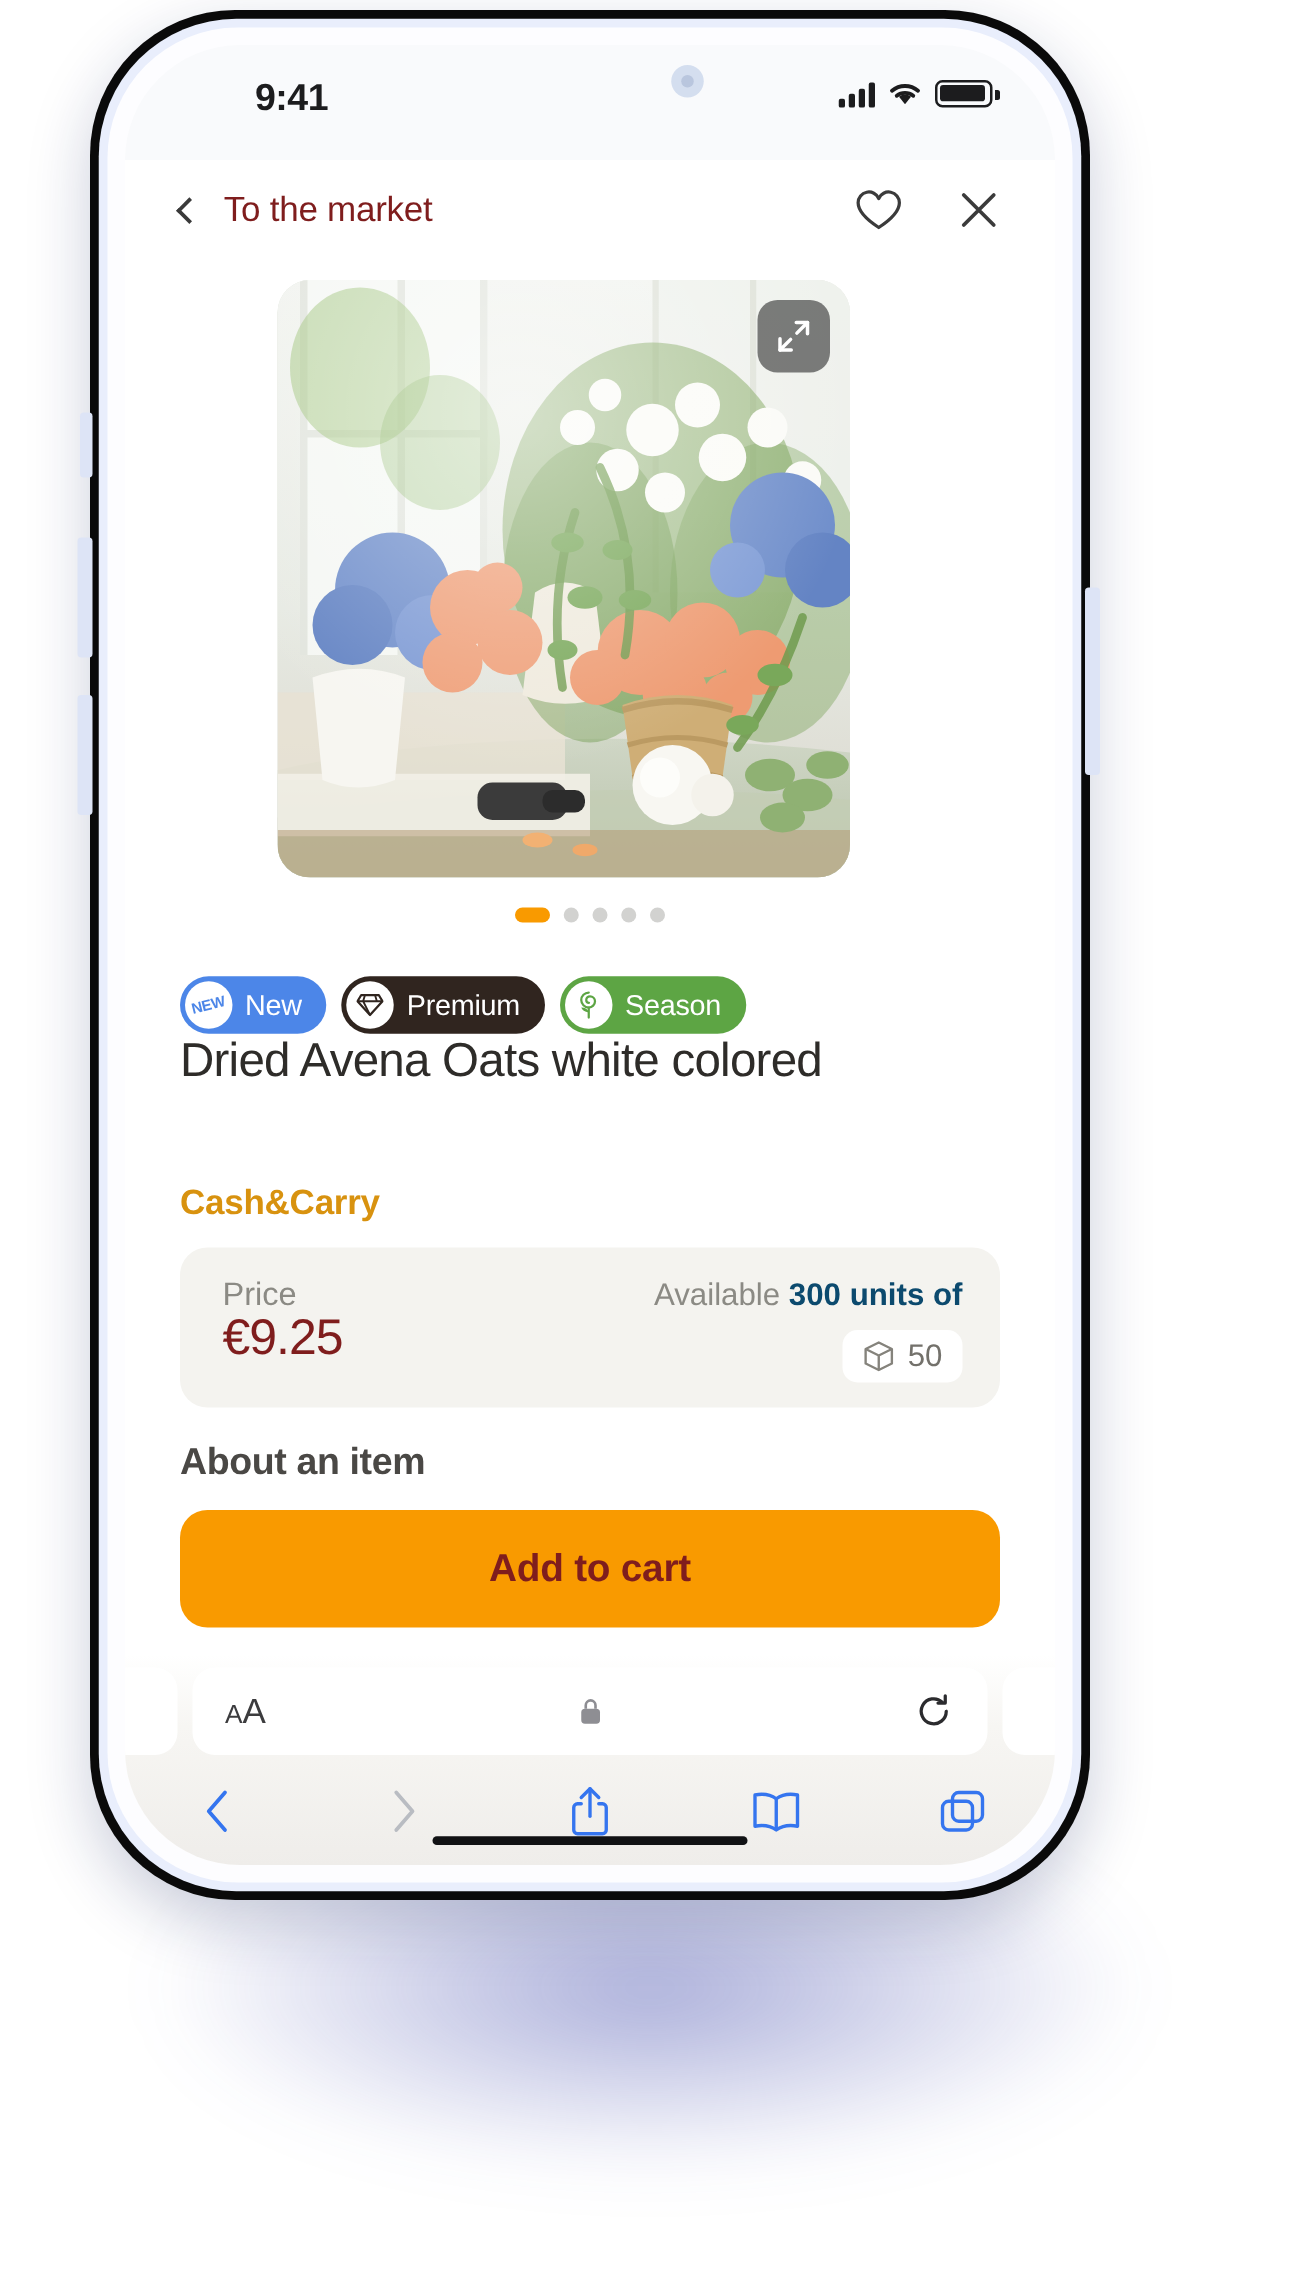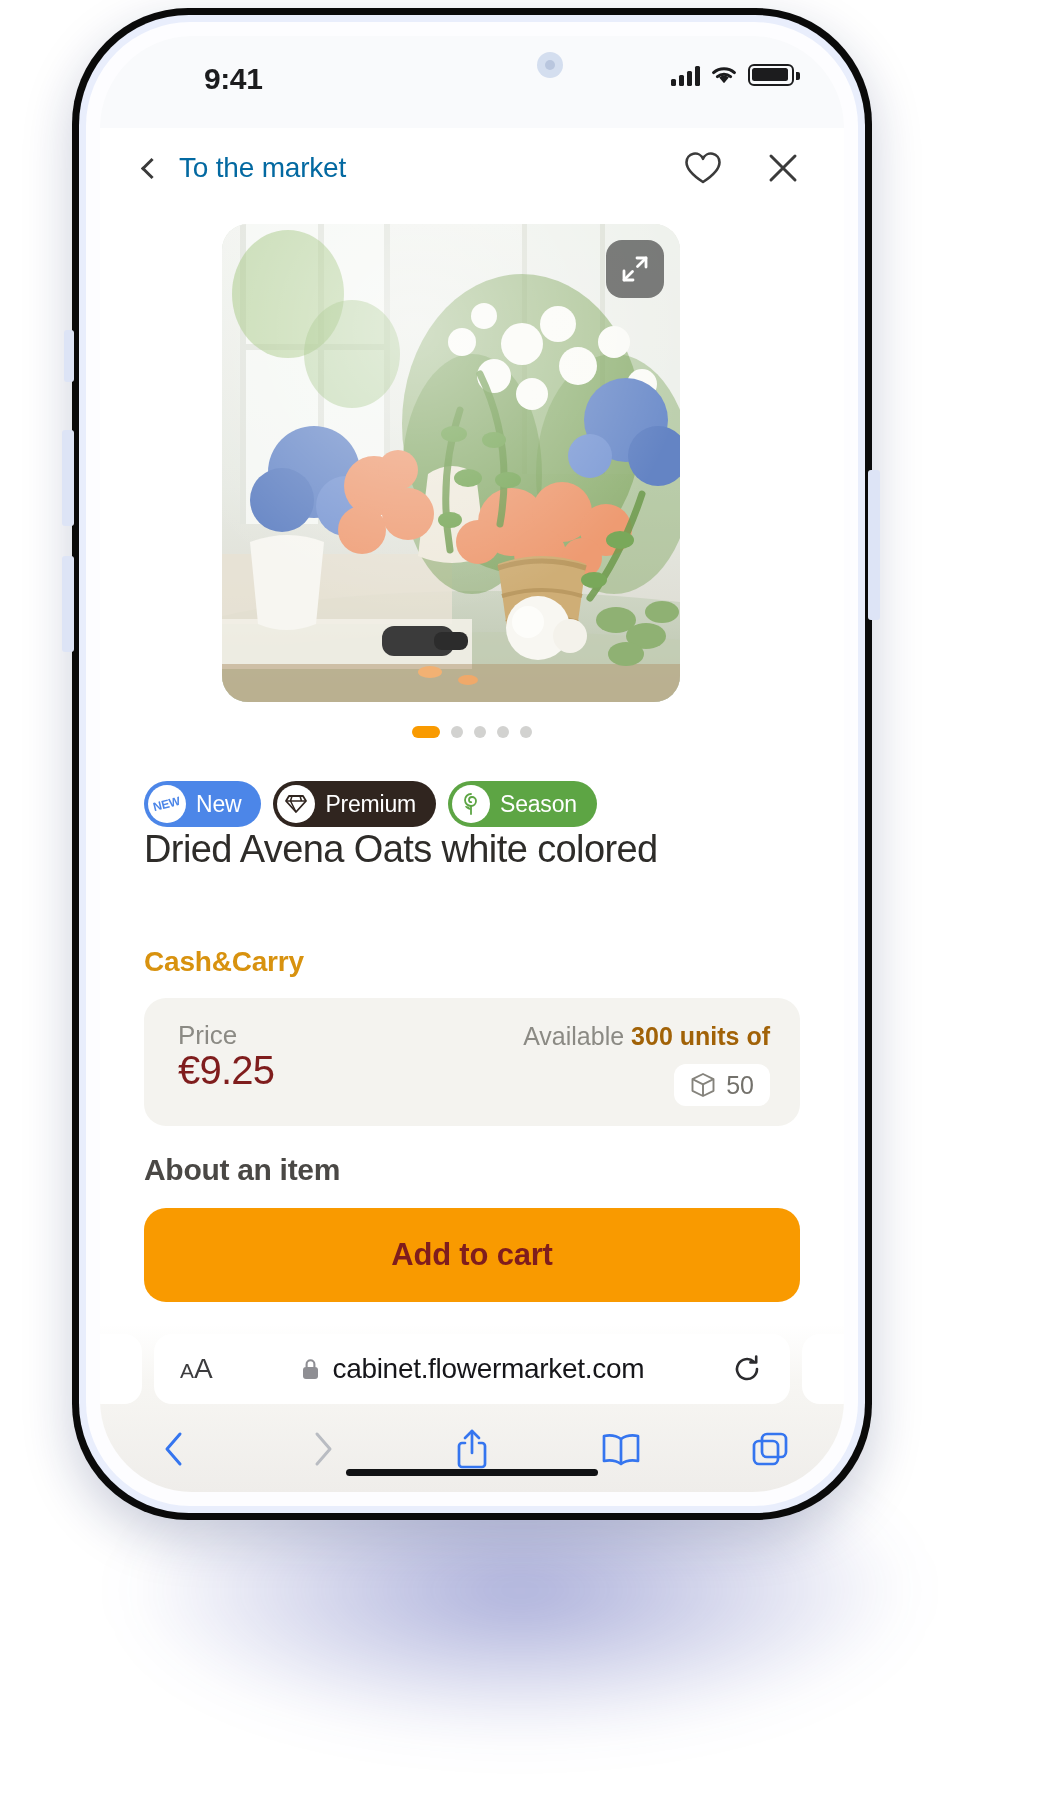--- a/index.html
+++ b/index.html
@@ -123,21 +123,21 @@
     display: flex; align-items: center; gap: 20px;
     margin-left: 44px; cursor: pointer;
   }
   .chev-left {
     width: 15px; height: 15px;
     border-left: 3.4px solid #3a3a3a;
     border-bottom: 3.4px solid #3a3a3a;
     transform: rotate(45deg);
   }
   .appbar-title {
-    font-size: 28px; color: #0369a1; letter-spacing: -0.2px;
+    font-size: 28px; color: #7f1d1d; letter-spacing: -0.2px;
   }
   .appbar-actions {
     margin-left: auto; margin-right: 44px;
     display: flex; align-items: center; gap: 44px;
   }
   .icon-btn { cursor: pointer; display: flex; }
 
   
   .hero {
     position: absolute; left: 122px; top: 188px;
@@ -206,21 +206,21 @@
     font-size: 26px; color: #8b8a84;
   }
   .price-value {
     position: absolute; left: 34px; top: 50px;
     font-size: 40px; color: #7f1d1d; letter-spacing: -0.8px;
   }
   .avail {
     position: absolute; right: 30px; top: 24px;
     font-size: 25px; color: #8b8a84; white-space: nowrap;
   }
-  .avail b { color: #a16207; font-weight: 700; text-align: right; }
+  .avail b { color: #0c4a6e; font-weight: 700; text-align: right; }
   .pack {
     position: absolute; right: 30px; top: 66px;
     height: 42px; min-width: 92px; padding: 0 16px;
     background: #ffffff; border-radius: 12px;
     display: flex; align-items: center; justify-content: center; gap: 10px;
   }
   .pack span { font-size: 25px; color: #73716b; }
 
   
   .about {
@@ -542,21 +542,20 @@
         <div class="urlbar">
           <span class="aa">
             <span class="a1">A</span>
               <span class="a2">A</span>
           </span>
           <span class="url-mid">
             <svg width="21" height="24" viewBox="0 0 21 24">
               <rect x="3" y="10" width="15" height="12" rx="3" fill="#8e8e93"></rect>
               <path d="M6.6 10 V7.2 a3.9 3.9 0 0 1 7.8 0 V10" fill="none" stroke="#8e8e93" stroke-width="2.1"></path>
             </svg>
-            <span class="url-text">cabinet.flowermarket.com</span>
           </span>
           <span class="reload">
             <svg width="30" height="30" viewBox="0 0 30 30">
               <path d="M25 15 a10 10 0 1 1 -3.2 -7.3" fill="none" stroke="#2b2b2e" stroke-width="2.6" stroke-linecap="round"></path>
               <path d="M24.2 2.6 V8.4 H18.4" fill="none" stroke="#2b2b2e" stroke-width="2.6" stroke-linecap="round" stroke-linejoin="round"></path>
             </svg>
           </span>
         </div>
       </div>
 

